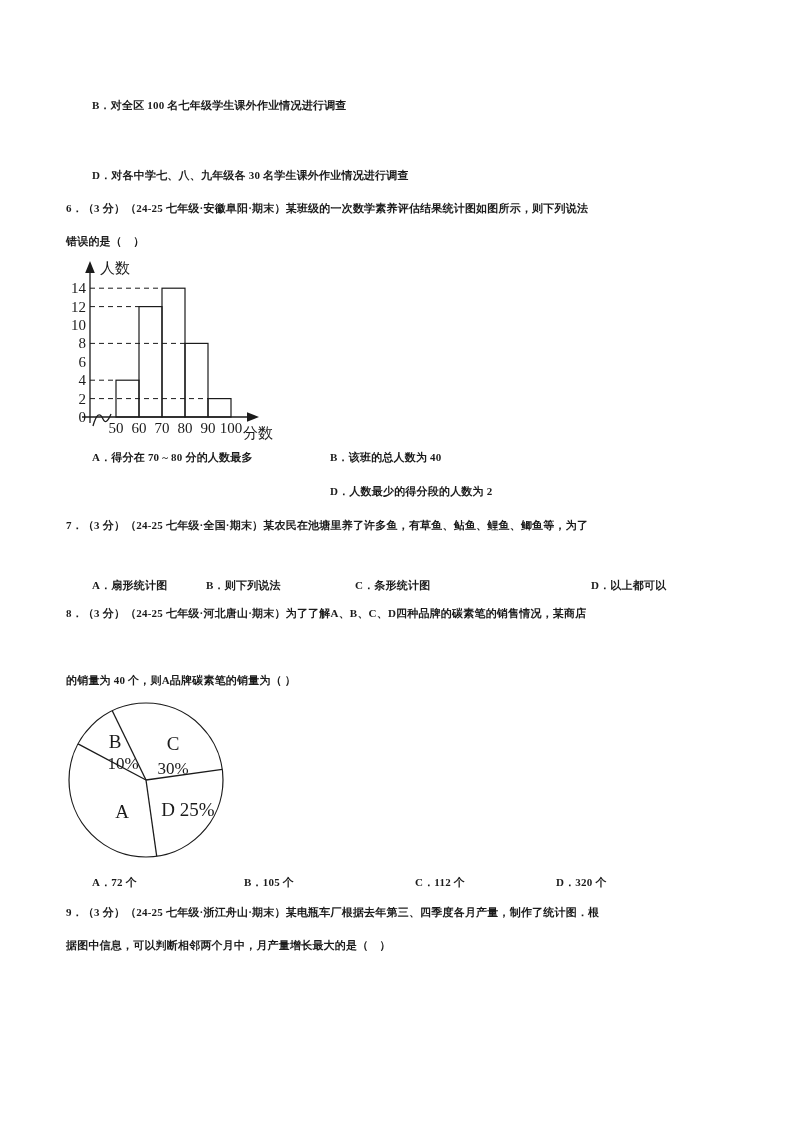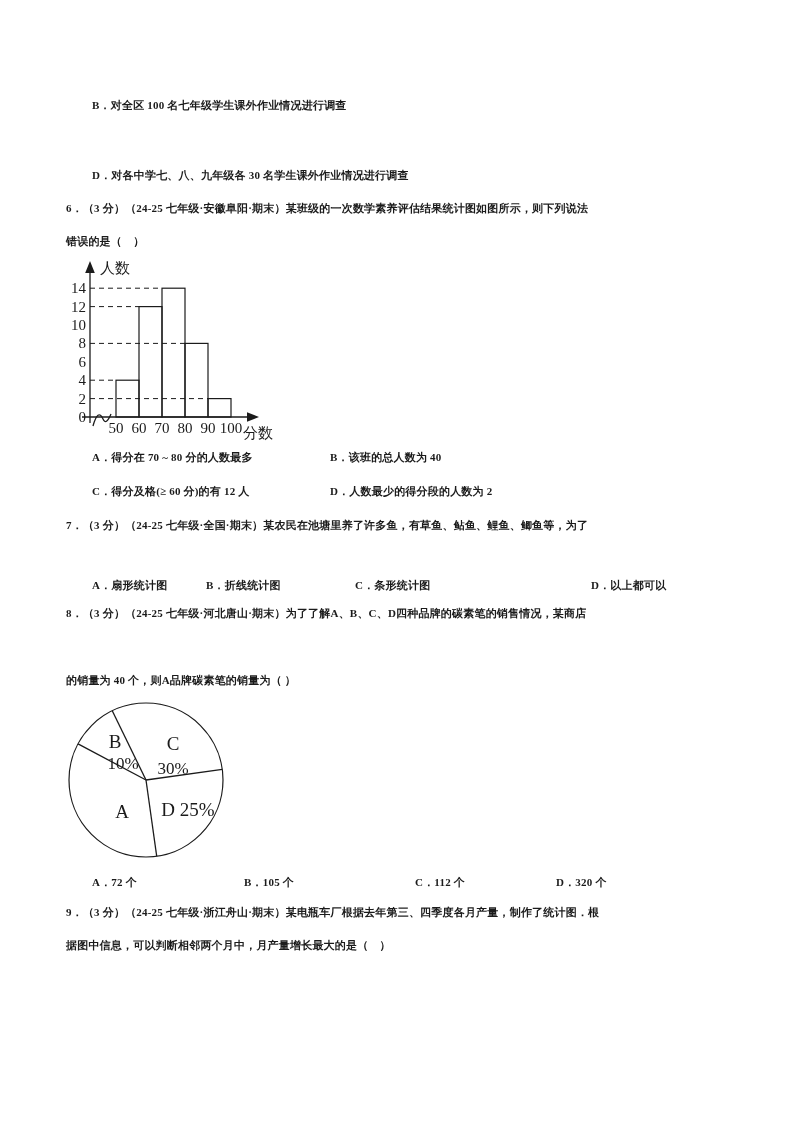--- a/index.html
+++ b/index.html
@@ -73,27 +73,26 @@
         <text x="127" y="177" class="cnum" text-anchor="middle">80</text>
         <text x="150" y="177" class="cnum" text-anchor="middle">90</text>
         <text x="173" y="177" class="cnum" text-anchor="middle">100</text>
         <text x="42" y="17" class="clab">人数</text>
         <text x="185" y="182" class="clab">分数</text>
       </svg>
   </div>
 
   <div class="tline" style="left:92px;top:448px">A．得分在 70 ~ 80 分的人数最多</div>
   <div class="tline" style="left:330px;top:448px">B．该班的总人数为 40</div>
-  <div class="tline" style="left:92px;top:482px">C．得分及格(≥ 60 分)的有 12 人</div>
   <div class="tline" style="left:330px;top:482px">D．人数最少的得分段的人数为 2</div>
 
   <div class="tline" style="left:66px;top:516px">7．（3 分）（24-25 七年级·全国·期末）某农民在池塘里养了许多鱼，有草鱼、鲇鱼、鲤鱼、鲫鱼等，为了</div>
 
   <div class="tline" style="left:92px;top:576px">A．扇形统计图</div>
-  <div class="tline" style="left:206px;top:576px">B．折线统计图</div>
+  <div class="tline" style="left:206px;top:576px">B．则下列说法</div>
   <div class="tline" style="left:355px;top:576px">C．条形统计图</div>
   <div class="tline" style="left:591px;top:576px">D．以上都可以</div>
 
   <div class="tline" style="left:66px;top:604px">8．（3 分）（24-25 七年级·河北唐山·期末）为了了解A、B、C、D四种品牌的碳素笔的销售情况，某商店</div>
   <div class="tline" style="left:66px;top:671px">的销量为 40 个，则A品牌碳素笔的销量为（ ）</div>
 
   <div class="figure" style="left:60px;top:695px;width:180px;height:175px">
     <svg id="pie-svg" width="180" height="175" viewBox="0 0 180 175">
         <circle cx="86" cy="85" r="77" class="bar"></circle>
         <line x1="86" y1="85" x2="162.2506412931009" y2="74.28367122607496" class="ax"></line>

